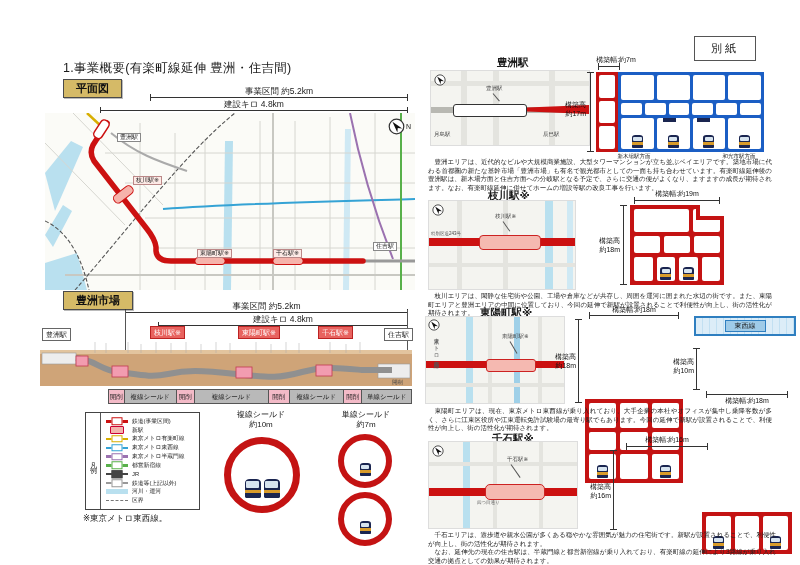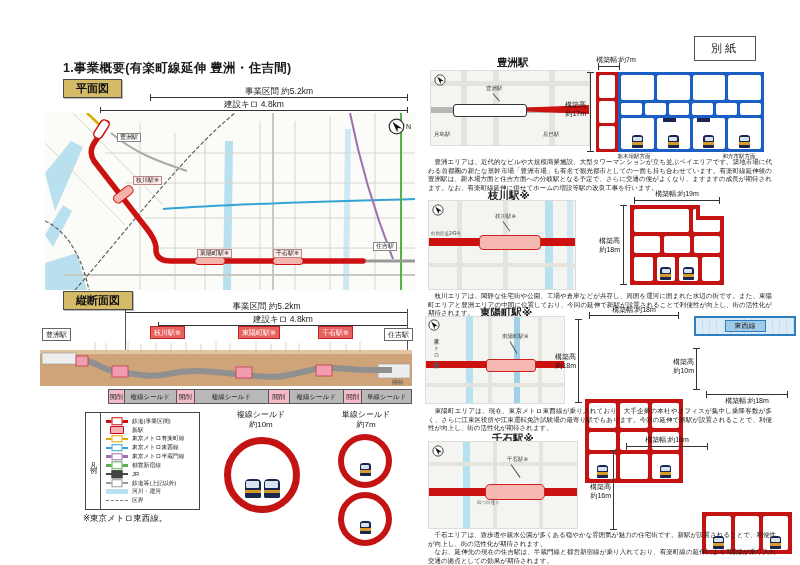--- a/index.html
+++ b/index.html
@@ -1,21 +1,21 @@
 <!DOCTYPE html>
 <html><head>
 <meta charset="utf-8">
 <style>
   html,body{margin:0;padding:0;background:#e8e8e8}
   .page{position:relative;width:800px;height:565px;margin:0 auto;background:#fff;
         font-family:"Liberation Sans","DejaVu Sans",sans-serif;color:#1a1a1a;overflow:hidden}
   .x{position:absolute}
   .tag{background:#d5ba67;border:1px solid #4a4a4a;font-weight:bold;font-size:11px;line-height:1;
        padding:3px 12px;color:#111;box-shadow:1px 1px 0 #bbb}
-  .h-title{font-size:12.5px;font-weight:bold;letter-spacing:.3px}
+  .h-title{font-size:12.5px;font-weight:normal;letter-spacing:.3px}
   .sheet{border:1.5px solid #555;font-size:11px;padding:4px 16px;letter-spacing:3px;background:#fff}
   
   .dim .dtxt{text-align:center;font-size:8.5px;line-height:1.1;margin-bottom:1px;white-space:nowrap}
   .dim .dline{position:relative;height:1px;background:#333}
   .dim .dline::before,.dim .dline::after{content:"";position:absolute;top:-3px;width:1px;height:7px;background:#333}
   .dim .dline::before{left:0}.dim .dline::after{right:0}
   .vline{width:1px;background:#333}
   .vline::before,.vline::after{content:"";position:absolute;left:-3px;width:7px;height:1px;background:#333}
   .vline::before{top:0}.vline::after{bottom:0}
   .hline{height:1px;background:#333}
@@ -163,21 +163,21 @@
   <div class="x maplbl plain" style="left:373px;top:242px">住吉駅</div>
 
   <div class="x" style="left:388px;top:118px;display:flex;align-items:center;gap:1px">
     <svg width="17" height="17" viewBox="0 0 14 14">
       <circle cx="7" cy="7" r="6" fill="#fff" stroke="#333"></circle>
       <path d="M7 1.8 L9.6 11.2 L7 8.6 L4.4 11.2 Z" fill="#111" transform="rotate(-40 7 7)"></path>
     </svg>
     <span style="font-size:7px">N</span>
   </div>
 
-  <div class="x tag" style="left:63px;top:291px">縦断面図</div>
+  <div class="x tag" style="left:63px;top:291px">豊洲市場</div>
 
   <div class="x dim" style="left:125px;top:302px;width:283px">
     <div class="dtxt">事業区間 約5.2km</div>
     <div class="dline"></div>
   </div>
   <div class="x dim" style="left:158px;top:315px;width:250px">
     <div class="dtxt">建設キロ 4.8km</div>
     <div class="dline"></div>
   </div>
   <div class="x" style="left:125px;top:310px;width:1px;height:66px;background:#555"></div>

